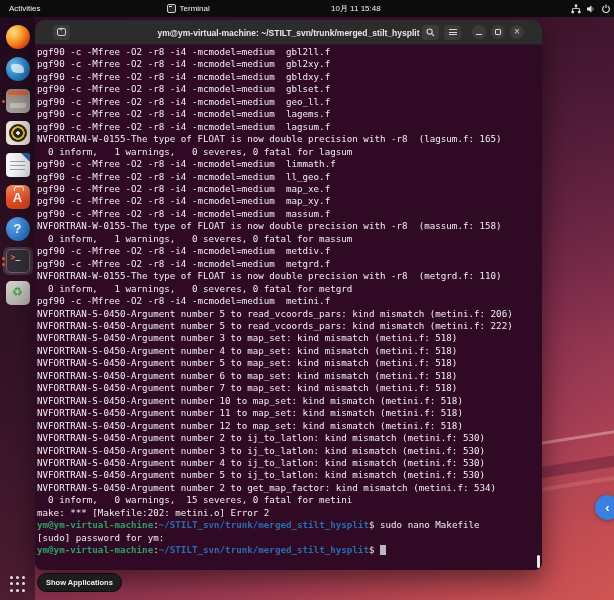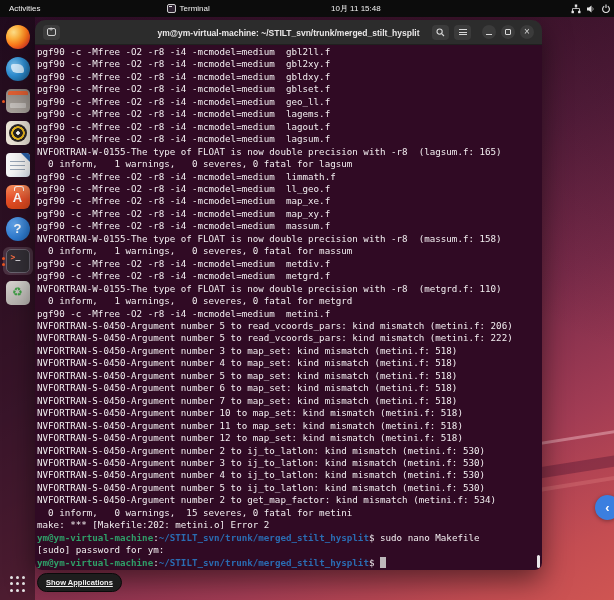--- a/index.html
+++ b/index.html
@@ -75,27 +75,27 @@
     font:bold 8px "DejaVu Sans Mono",monospace; }
   .icon-trash { border-radius:5px; background:linear-gradient(180deg,#d6d3cf,#b7b3af); }
   .icon-trash::after { content:"\267B"; position:absolute; left:0; right:0; top:4px; text-align:center;
     color:#3fa045; font-size:12px; }
 
   .show-apps { position:absolute; bottom:7px; left:50%; transform:translateX(-50%);
     width:18px; height:18px; display:grid; grid-template-columns:repeat(3,1fr); gap:3px; padding:1px; }
   .show-apps i { width:3px; height:3px; border-radius:50%; background:#e9e9e9; }
   .tooltip { position:absolute; left:37px; top:573px; z-index:40;
     background:#1d1d1d; border:1px solid #0a0a0a; color:#f0f0f0; font-size:7.5px; font-weight:bold;
-    padding:4px 8px; border-radius:11px; white-space:nowrap;text-decoration:underline; }
+    padding:4px 8px; border-radius:11px; white-space:nowrap; }
 
   
   .window { position:absolute; left:35px; top:20px; width:507px; height:550px; z-index:25;
     border-radius:10px 10px 7px 7px; box-shadow:0 10px 28px rgba(0,0,0,0.5); }
   .titlebar { position:relative; height:25px; background:#2c2c2c; border-radius:10px 10px 0 0;
-    border-bottom:1px solid #201f1f; display:flex; align-items:center; padding:0 8px; }
+    border-bottom:1px solid #201f1f; display:flex; align-items:center; padding:0 18px; }
   .win-title { position:absolute; left:50%; top:0; height:25px; transform:translateX(-50%);
     display:flex; align-items:center; color:#e9e7e7; font-size:8.5px; font-weight:bold; white-space:nowrap; }
   .tb-left { display:flex; align-items:center; }
   .tb-right { margin-left:auto; display:flex; align-items:center; gap:5px; }
   .tb-btn { width:17px; height:15px; border-radius:4px; background:#3b3b3b;
     display:flex; align-items:center; justify-content:center; }
   .tb-circle { width:14px; height:14px; border-radius:50%; background:#3b3b3b;
     display:flex; align-items:center; justify-content:center; color:#d8d8d8; }
   .glyph-newtab { width:9px; height:8px; border:1px solid #cfcfcf; border-radius:2px; position:relative; }
   .glyph-newtab::after { content:"+"; position:absolute; left:1px; top:-3px; color:#cfcfcf; font-size:7px; }
@@ -245,21 +245,20 @@
     </div>
   </div>
   <div class="term-body">
     <div class="scroll-thumb"></div>
   <div class="tline"><span class="seg-plain">pgf90 -c -Mfree -O2 -r8 -i4 -mcmodel=medium  gbl2ll.f</span></div>
       <div class="tline"><span class="seg-plain">pgf90 -c -Mfree -O2 -r8 -i4 -mcmodel=medium  gbl2xy.f</span></div>
       <div class="tline"><span class="seg-plain">pgf90 -c -Mfree -O2 -r8 -i4 -mcmodel=medium  gbldxy.f</span></div>
       <div class="tline"><span class="seg-plain">pgf90 -c -Mfree -O2 -r8 -i4 -mcmodel=medium  gblset.f</span></div>
       <div class="tline"><span class="seg-plain">pgf90 -c -Mfree -O2 -r8 -i4 -mcmodel=medium  geo_ll.f</span></div>
       <div class="tline"><span class="seg-plain">pgf90 -c -Mfree -O2 -r8 -i4 -mcmodel=medium  lagems.f</span></div>
-      <div class="tline"><span class="seg-plain">pgf90 -c -Mfree -O2 -r8 -i4 -mcmodel=medium  lagout.f</span></div>
       <div class="tline"><span class="seg-plain">pgf90 -c -Mfree -O2 -r8 -i4 -mcmodel=medium  lagsum.f</span></div>
       <div class="tline"><span class="seg-plain">NVFORTRAN-W-0155-The type of FLOAT is now double precision with -r8  (lagsum.f: 165)</span></div>
       <div class="tline"><span class="seg-plain">  0 inform,   1 warnings,   0 severes, 0 fatal for lagsum</span></div>
       <div class="tline"><span class="seg-plain">pgf90 -c -Mfree -O2 -r8 -i4 -mcmodel=medium  limmath.f</span></div>
       <div class="tline"><span class="seg-plain">pgf90 -c -Mfree -O2 -r8 -i4 -mcmodel=medium  ll_geo.f</span></div>
       <div class="tline"><span class="seg-plain">pgf90 -c -Mfree -O2 -r8 -i4 -mcmodel=medium  map_xe.f</span></div>
       <div class="tline"><span class="seg-plain">pgf90 -c -Mfree -O2 -r8 -i4 -mcmodel=medium  map_xy.f</span></div>
       <div class="tline"><span class="seg-plain">pgf90 -c -Mfree -O2 -r8 -i4 -mcmodel=medium  massum.f</span></div>
       <div class="tline"><span class="seg-plain">NVFORTRAN-W-0155-The type of FLOAT is now double precision with -r8  (massum.f: 158)</span></div>
       <div class="tline"><span class="seg-plain">  0 inform,   1 warnings,   0 severes, 0 fatal for massum</span></div>

